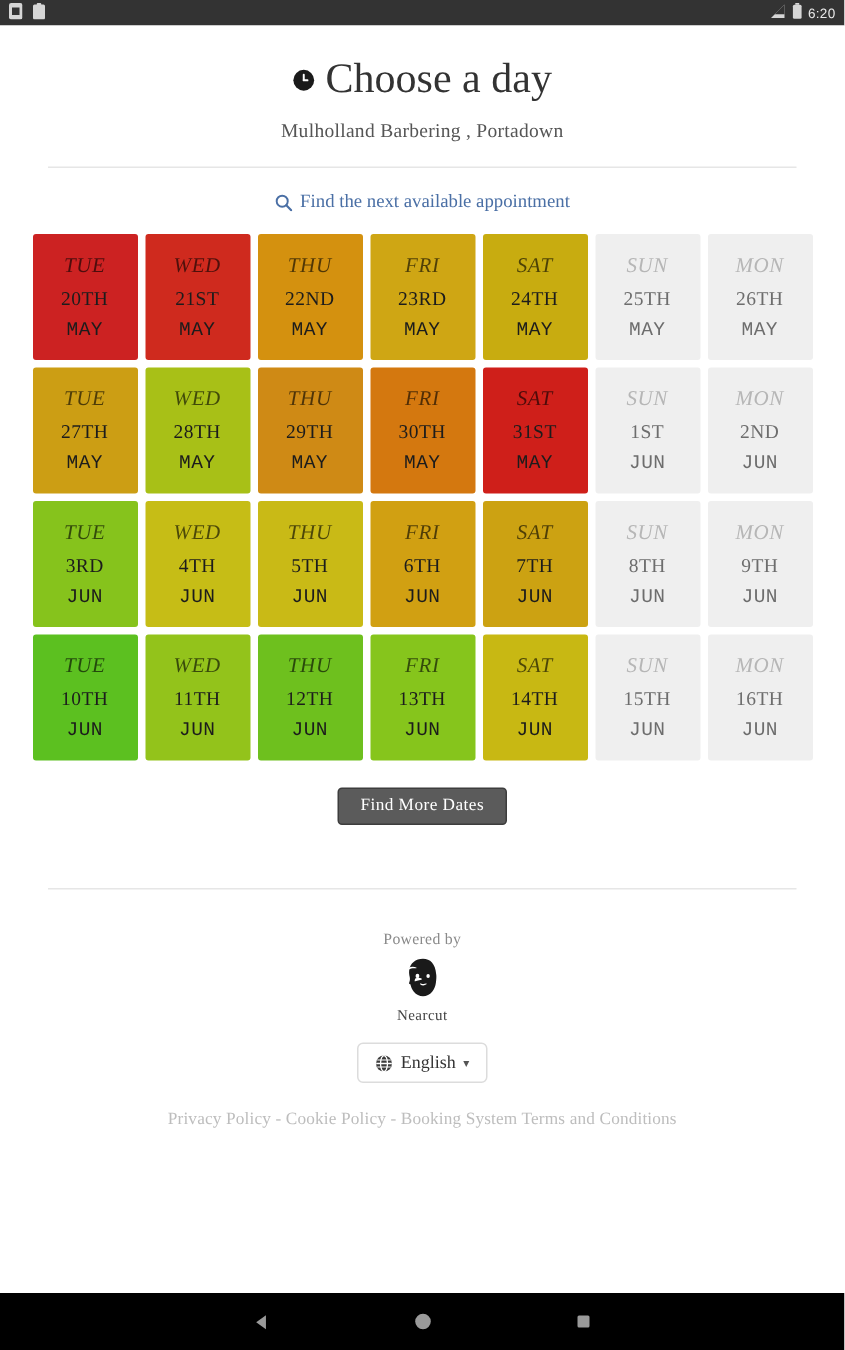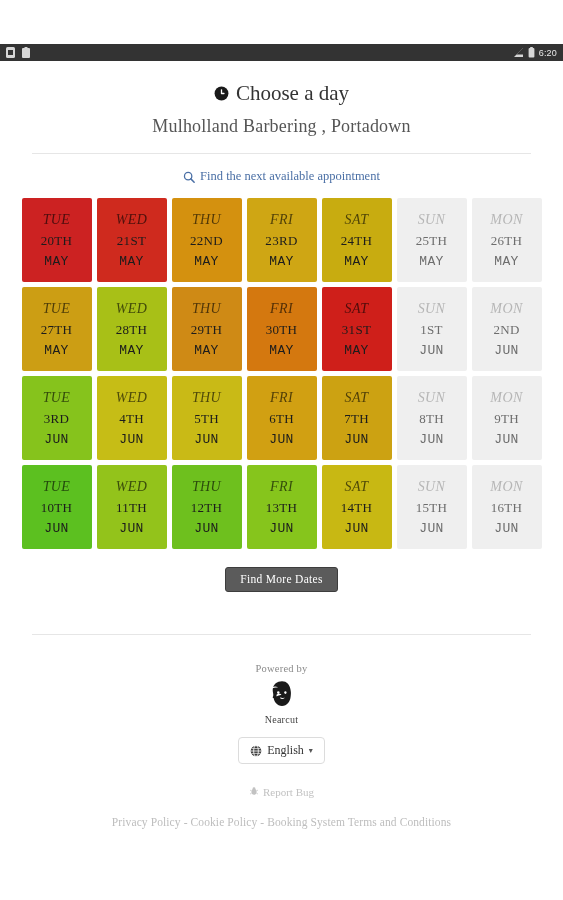--- a/index.html
+++ b/index.html
@@ -9,43 +9,42 @@
     font-family: "Liberation Serif", "DejaVu Serif", serif;
     overflow: hidden;
   }
   .screen { position: relative; width: 563px; height: 900px; background: #fff; }
 
   
   .statusbar {
     height: 17px; background: #333333;
     display: flex; align-items: center; justify-content: space-between;
     padding: 0 6px;
-    margin-top: 44px;
   }
   .sb-left { display: flex; align-items: center; gap: 7px; }
   .sb-right { display: flex; align-items: center; gap: 4px; }
   .sb-ico { display: block; }
   .sb-time {
     color: #e8e8e8; font-size: 9px;
     font-family: "Liberation Sans", sans-serif; letter-spacing: .2px;
   }
 
   
   .content {
     height: 845px; background: #fff;
     padding: 0 0 0 0; overflow: hidden;
   }
   .header { padding-top: 20px; text-align: center; }
   .page-title {
-    font-size: 21px; color: #333; font-weight: normal;
+    font-size: 28px; color: #333; font-weight: normal;
     display: flex; align-items: center; justify-content: center; gap: 7px;
   }
   .clock-ico { display: inline-block; line-height: 0; }
   .subtitle {
-    margin-top: 10px; font-size: 18px; color: #555;
+    margin-top: 10px; font-size: 13px; color: #555;
     letter-spacing: .2px;
   }
   .rule { height: 1px; background: #e6e6e6; margin: 16px 32px 0 32px; }
 
   .findlink {
     margin-top: 15px; text-align: center;
     font-size: 12.5px; color: #4a6fa5;
     display: flex; align-items: center; justify-content: center; gap: 5px;
     cursor: pointer;
   }
@@ -352,33 +351,20 @@
               <ellipse cx="7" cy="7" rx="2.7" ry="6.2" fill="none" stroke="#fff" stroke-width="1"></ellipse>
               <line x1="0.9" y1="7" x2="13.1" y2="7" stroke="#fff" stroke-width="1"></line>
               <line x1="1.7" y1="4.2" x2="12.3" y2="4.2" stroke="#fff" stroke-width=".8"></line>
               <line x1="1.7" y1="9.8" x2="12.3" y2="9.8" stroke="#fff" stroke-width=".8"></line>
             </svg>
         </span>
         <span>English</span>
         <span class="caret">▾</span>
       </div>
 
-      <div class="reportbug">
-        <span>
-          <svg width="10" height="10" viewBox="0 0 12 12">
-              <ellipse cx="6" cy="7" rx="3" ry="3.6" fill="#c2c2c2"></ellipse>
-              <circle cx="6" cy="3.2" r="1.7" fill="#c2c2c2"></circle>
-              <line x1="1.4" y1="5" x2="3.2" y2="6" stroke="#c2c2c2" stroke-width="1"></line>
-              <line x1="10.6" y1="5" x2="8.8" y2="6" stroke="#c2c2c2" stroke-width="1"></line>
-              <line x1="1.4" y1="9.6" x2="3.2" y2="8.4" stroke="#c2c2c2" stroke-width="1"></line>
-              <line x1="10.6" y1="9.6" x2="8.8" y2="8.4" stroke="#c2c2c2" stroke-width="1"></line>
-            </svg>
-        </span>
-        <span>Report Bug</span>
-      </div>
 
       <div class="legal">Privacy Policy - Cookie Policy - Booking System Terms and Conditions</div>
     </div>
   </div>
 
   <div class="navbar">
     <span class="nav-btn">
       <svg width="13" height="13" viewBox="0 0 14 14">
           <path d="M10 2 L10 12 L3 7 Z" fill="#9a9a9a"></path>
         </svg>

